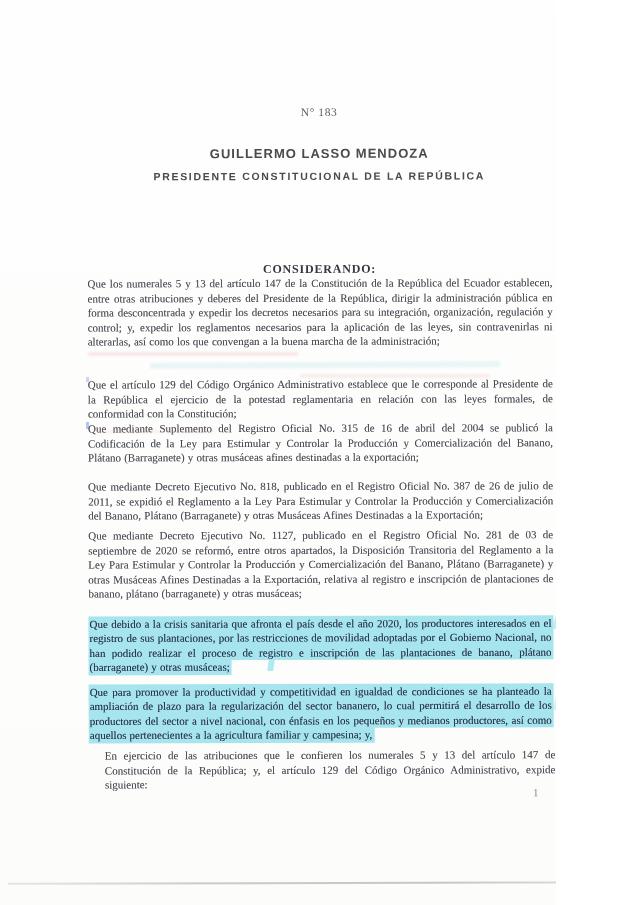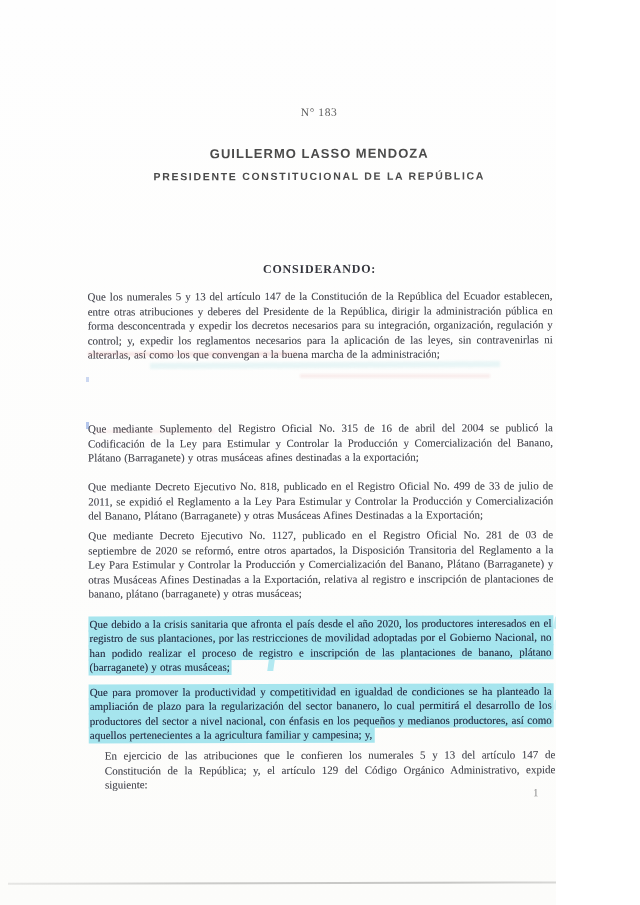--- a/index.html
+++ b/index.html
@@ -54,21 +54,21 @@
     color:#34353d;
   }
   .par{
     position:absolute;left:88px;width:465px;
     font-size:11px;line-height:14.5px;
     text-align:justify;
     color:var(--body-text);
     text-shadow:0 0 .6px rgba(70,70,82,.35);
     word-spacing:.4px;
   }
-  .p1{top:289px;} .p2{top:377px;} .p3{top:421px;} .p4{top:479px;}
+  .p1{top:276px;} .p2{top:377px;} .p3{top:421px;} .p4{top:479px;}
   .p5{top:528px;} .p6{top:616px;} .p7{top:684px;} .p8{top:748px;margin-left:16px;}
   .par.hl-par{color:var(--highlight-text);text-shadow:0 0 .5px rgba(35,45,70,.4);}
   .hl{
     background:var(--highlight);
     padding:1.5px 2px 2px 1px;
     box-decoration-break:clone;
     -webkit-box-decoration-break:clone;
   }
   .page-number{
     position:absolute;left:532px;top:787px;
@@ -109,24 +109,25 @@
     <div class="centered doc-number">N° 183</div>
 
     <div class="centered author-name">GUILLERMO LASSO MENDOZA</div>
 
     <div class="centered author-title">PRESIDENTE CONSTITUCIONAL DE LA REPÚBLICA</div>
 
     <div class="centered section-heading">CONSIDERANDO:</div>
 
     <p class="par p1">Que los numerales 5 y 13 del artículo 147 de la Constitución de la República del Ecuador establecen, entre otras atribuciones y deberes del Presidente de la República, dirigir la administración pública en forma desconcentrada y expedir los decretos necesarios para su integración, organización, regulación y control; y, expedir los reglamentos necesarios para la aplicación de las leyes, sin contravenirlas ni alterarlas, así como los que convengan a la buena marcha de la administración;</p>
 
+    <p class="par p2">Que el artículo 129 del Código Orgánico Administrativo establece que le corresponde al Presidente de la República el ejercicio de la potestad reglamentaria en relación con las leyes formales, de conformidad con la Constitución;</p>
 
     <p class="par p3">Que mediante Suplemento del Registro Oficial No. 315 de 16 de abril del 2004 se publicó la Codificación de la Ley para Estimular y Controlar la Producción y Comercialización del Banano, Plátano (Barraganete) y otras musáceas afines destinadas a la exportación;</p>
 
-    <p class="par p4">Que mediante Decreto Ejecutivo No. 818, publicado en el Registro Oficial No. 499 de 33 de julio de 2011, se expidió el Reglamento a la Ley Para Estimular y Controlar la Producción y Comercialización del Banano, Plátano (Barraganete) y otras Musáceas Afines Destinadas a la Exportación;</p>
+    <p class="par p4">Que mediante Decreto Ejecutivo No. 818, publicado en el Registro Oficial No. 387 de 26 de julio de 2011, se expidió el Reglamento a la Ley Para Estimular y Controlar la Producción y Comercialización del Banano, Plátano (Barraganete) y otras Musáceas Afines Destinadas a la Exportación;</p>
 
     <p class="par p5">Que mediante Decreto Ejecutivo No. 1127, publicado en el Registro Oficial No. 281 de 03 de septiembre de 2020 se reformó, entre otros apartados, la Disposición Transitoria del Reglamento a la Ley Para Estimular y Controlar la Producción y Comercialización del Banano, Plátano (Barraganete) y otras Musáceas Afines Destinadas a la Exportación, relativa al registro e inscripción de plantaciones de banano, plátano (barraganete) y otras musáceas;</p>
 
     <p class="par p6 hl-par"><span class="hl">Que debido a la crisis sanitaria que afronta el país desde el año 2020, los productores interesados en el registro de sus plantaciones, por las restricciones de movilidad adoptadas por el Gobierno Nacional, no han podido realizar el proceso de registro e inscripción de las plantaciones de banano, plátano (barraganete) y otras musáceas;</span></p>
 
     <p class="par p7 hl-par"><span class="hl">Que para promover la productividad y competitividad en igualdad de condiciones se ha planteado la ampliación de plazo para la regularización del sector bananero, lo cual permitirá el desarrollo de los productores del sector a nivel nacional, con énfasis en los pequeños y medianos productores, así como aquellos pertenecientes a la agricultura familiar y campesina; y,</span></p>
 
     <p class="par p8">En ejercicio de las atribuciones que le confieren los numerales 5 y 13 del artículo 147 de la Constitución de la República; y, el artículo 129 del Código Orgánico Administrativo, expide la siguiente:</p>
 
     <div class="page-number">1</div>

